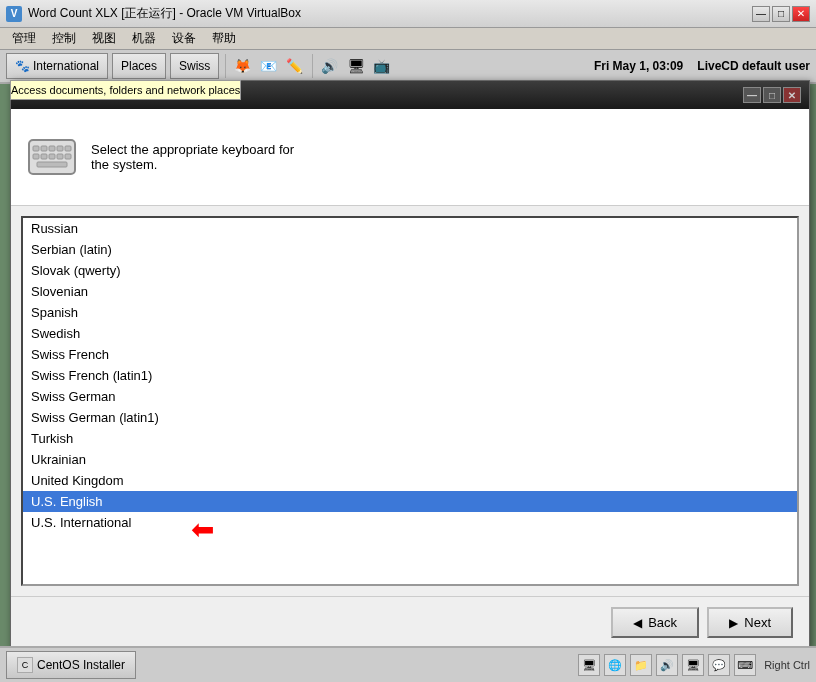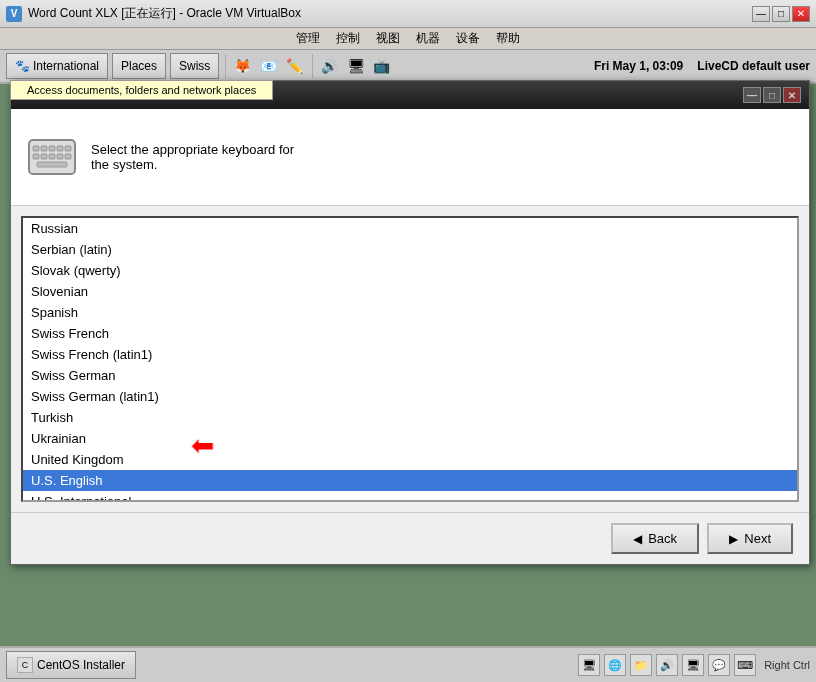--- a/index.html
+++ b/index.html
@@ -52,21 +52,20 @@
 
     
     .menu-bar {
       background: #d4d0c8;
       height: 22px;
       display: flex;
       align-items: center;
       padding: 0 4px;
       border-bottom: 1px solid #999;
       font-size: 12px;
-      justify-content: center;
     }
     .menu-item {
       padding: 2px 8px;
       cursor: pointer;
     }
 
     
     .top-panel {
       background: #cccccc;
       height: 34px;
@@ -104,21 +103,21 @@
       font-size: 14px;
     }
 
     
     .tooltip-popup {
       position: absolute;
       top: 80px;
       left: 10px;
       background: #ffffcc;
       border: 1px solid #999;
-      padding: 3px 16px;
+      padding: 3px 0;
       font-size: 11px;
       color: #000;
       z-index: 5;
       white-space: nowrap;
     }
 
     
     .centos-window {
       position: absolute;
       top: 80px;
@@ -169,21 +168,21 @@
     
     .centos-content {
       padding: 10px;
       background: #efefef;
     }
 
     
     .list-container {
       border: 2px inset #999;
       background: white;
-      height: 286px;
+      height: 370px;
       overflow-y: scroll;
       position: relative;
     }
     .list-item {
       padding: 3px 8px;
       font-size: 13px;
       cursor: pointer;
       color: #000;
     }
     .list-item.selected {
@@ -359,20 +358,21 @@
     </div>
   </div>
 
   <div class="centos-content">
     <div class="list-container">
       <div class="list-item">Russian</div>
       <div class="list-item">Serbian (latin)</div>
       <div class="list-item">Slovak (qwerty)</div>
       <div class="list-item">Slovenian</div>
       <div class="list-item">Spanish</div>
+      <div class="list-item">Swedish</div>
       <div class="list-item">Swiss French</div>
       <div class="list-item">Swiss French (latin1)</div>
       <div class="list-item">Swiss German</div>
       <div class="list-item">Swiss German (latin1)</div>
       <div class="list-item">Turkish</div>
       <div class="list-item">Ukrainian</div>
       <div class="list-item">United Kingdom</div>
       <div class="list-item selected">U.S. English</div>
       <div class="list-item">U.S. International</div>
     </div>

